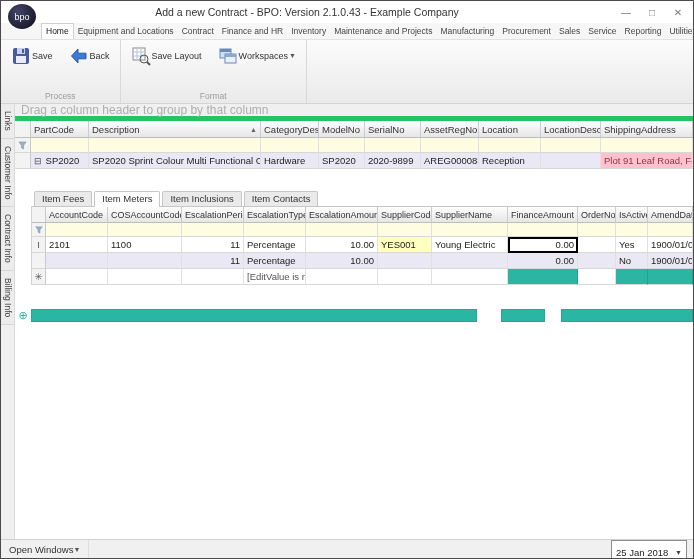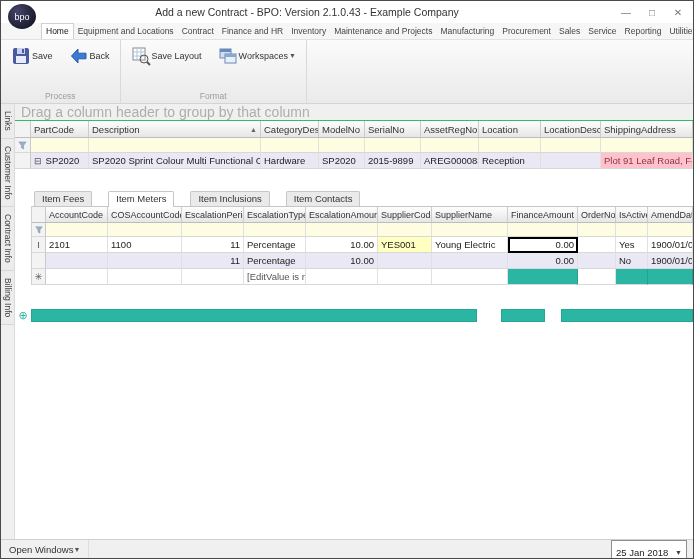--- a/index.html
+++ b/index.html
@@ -32,21 +32,21 @@
   .rgroup-caption{text-align:center;font-size:8.5px;color:#9d9d9d;padding:0 0 2px;}
 
   
   .side-strip{position:absolute;left:0;top:103px;width:14px;bottom:19px;background:#f0f0f0;border-right:1px solid #dadada;
               display:flex;flex-direction:column;}
   .vtab{writing-mode:vertical-rl;font-size:8.5px;color:#444;padding:7px 1px;background:#ececec;border-bottom:1px solid #d6d6d6;
         display:flex;justify-content:center;white-space:nowrap;}
 
   
   .content{position:absolute;left:14px;top:103px;right:0;bottom:19px;background:#fff;overflow:hidden;}
-  .groupby{height:17px;background:#f0f0f0;border-bottom:1px solid #22c55e;font-size:14px;color:#aeaeae;
+  .groupby{height:17px;background:#f0f0f0;border-bottom:5px solid #22c55e;font-size:12px;color:#aeaeae;
            display:flex;align-items:center;padding-left:6px;}
 
   .grid-row{display:grid;}
   .mrow{grid-template-columns:16px 58px 172px 58px 46px 56px 58px 62px 60px 1fr;}
   .drow{grid-template-columns:14px 62px 74px 62px 62px 72px 54px 76px 70px 38px 32px 1fr;}
 
   .cell{border-right:1px solid #e0e0e0;border-bottom:1px solid #d8d8d8;font-size:9.5px;color:#222;
         padding:0 3px;display:flex;align-items:center;overflow:hidden;white-space:nowrap;background:#fff;}
   .hcell{background:linear-gradient(#fefefe,#e6e6e6);border-right:1px solid #cccccc;border-bottom:1px solid #bdbdbd;
          height:17px;color:#333;}
@@ -62,21 +62,21 @@
   .num{justify-content:flex-end;}
   .pink{background:var(--highlight-pink,#ffc2cd) !important;color:#8d3343;}
   .ylw{background:var(--supplier-yellow,#ffffbf) !important;}
   .focus{outline:2px solid #000;outline-offset:-2px;background:#fff !important;}
   .tealcell{background:var(--teal,#2bb5a3) !important;border-right-color:#23a291;}
   .nullval{color:#555;}
   .expander{margin-right:4px;font-size:9px;color:#555;}
   .sort{margin-left:auto;font-size:7px;color:#666;padding-left:2px;}
 
   .detail{margin-left:16px;margin-top:3px;}
-  .dtabs{display:flex;gap:16px;padding-left:3px;height:17px;align-items:flex-end;margin-top:20px;}
+  .dtabs{display:flex;gap:2px;padding-left:3px;height:17px;align-items:flex-end;margin-top:20px;}
   .dtab{font-size:9.5px;color:#333;background:#eaeaea;border:1px solid #c6c6c6;border-bottom:none;
         padding:1px 7px 2px;border-radius:2px 2px 0 0;}
   .dtab.active{background:#fff;position:relative;top:1px;padding-bottom:3px;}
   .dgrid{border-top:1px solid #c6c6c6;border-left:1px solid #d0d0d0;}
 
   
   .band{position:relative;height:13px;margin-top:24px;}
   .band .ind2{position:absolute;left:0;top:0;width:16px;height:13px;display:flex;align-items:center;justify-content:center;
               color:var(--teal,#2bb5a3);font-size:11px;line-height:13px;}
   .seg{position:absolute;top:0;height:13px;background:var(--teal,#2bb5a3);border:1px solid #25a796;}
@@ -242,21 +242,21 @@
       </div>
       <div class="grid-row mrow mdata">
         <div class="cell dcell ind"></div>
         <div class="cell dcell">
             <span class="expander">⊟</span>
             <span>SP2020</span>
           </div>
         <div class="cell dcell">SP2020 Sprint Colour Multi Functional Copier</div>
         <div class="cell dcell">Hardware</div>
         <div class="cell dcell">SP2020</div>
-        <div class="cell dcell">2015-9899</div>
+        <div class="cell dcell">2020-9899</div>
         <div class="cell dcell">AREG000083</div>
         <div class="cell dcell">Reception</div>
         <div class="cell dcell"></div>
         <div class="cell dcell pink">Plot 91 Leaf Road, Fo</div>
       </div>
     </div>
 
     <div class="detail">
       <div class="dtabs">
         <div class="dtab">Item Fees</div>

